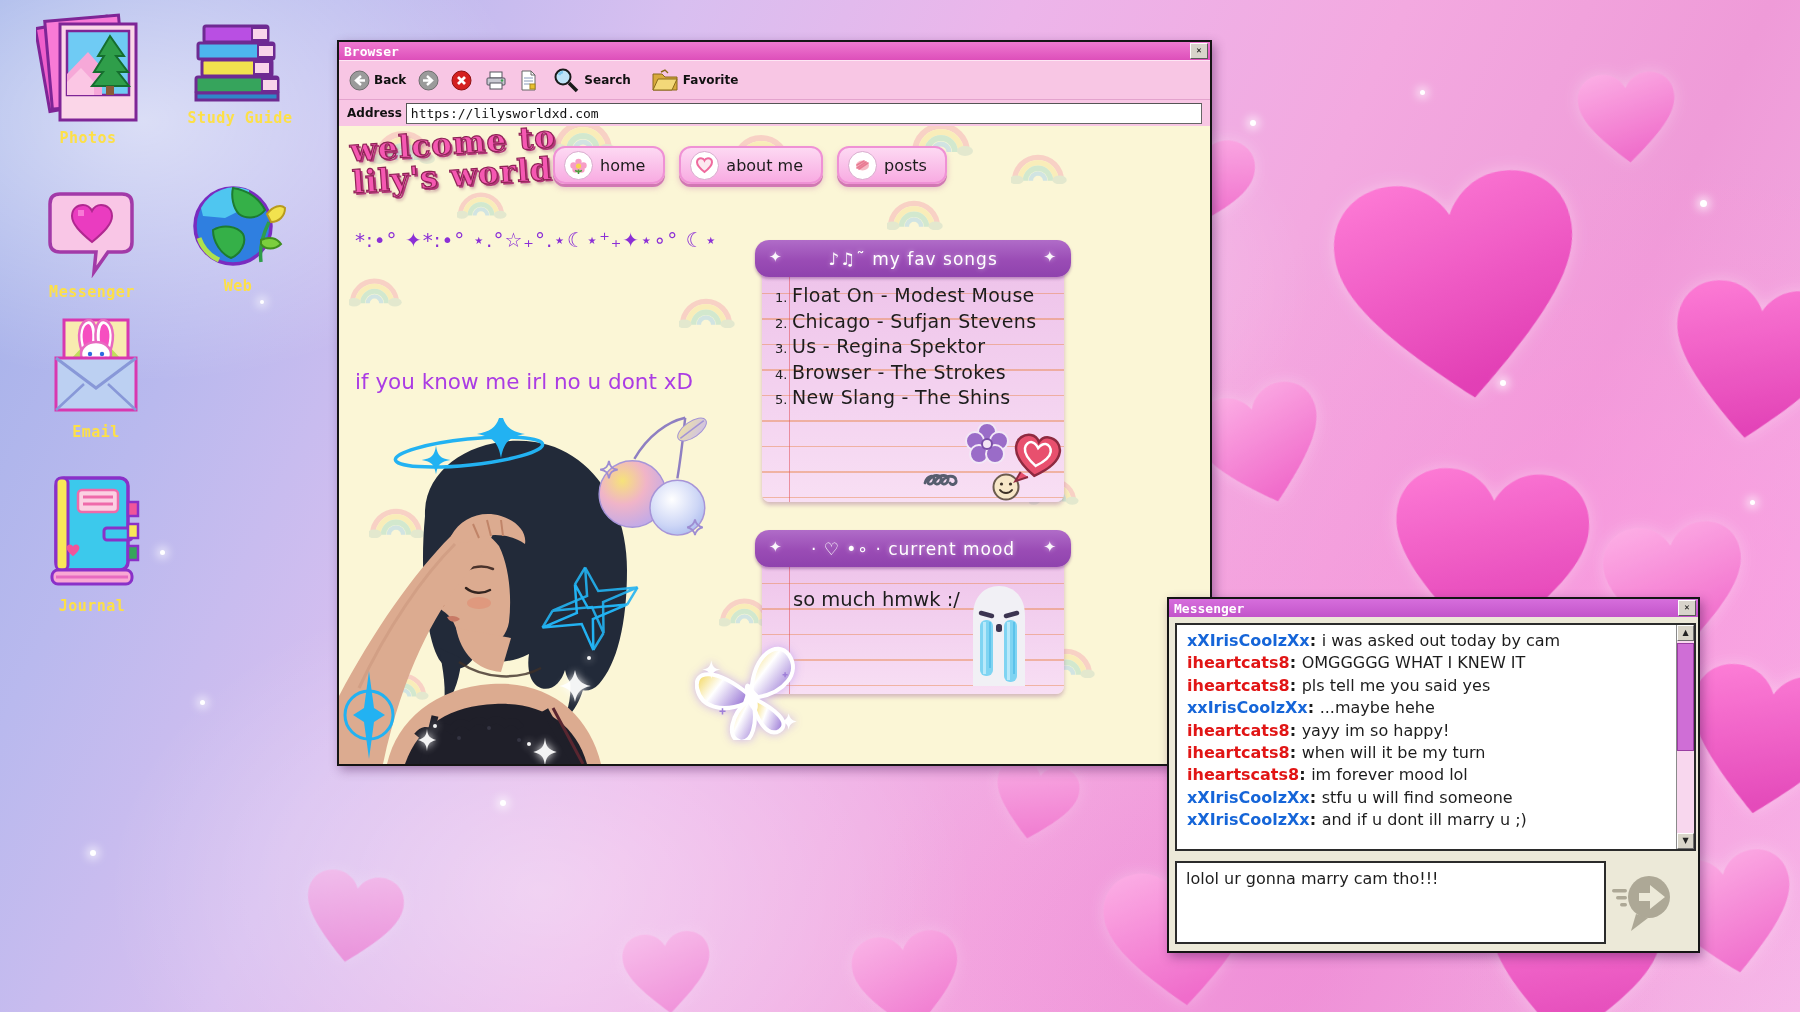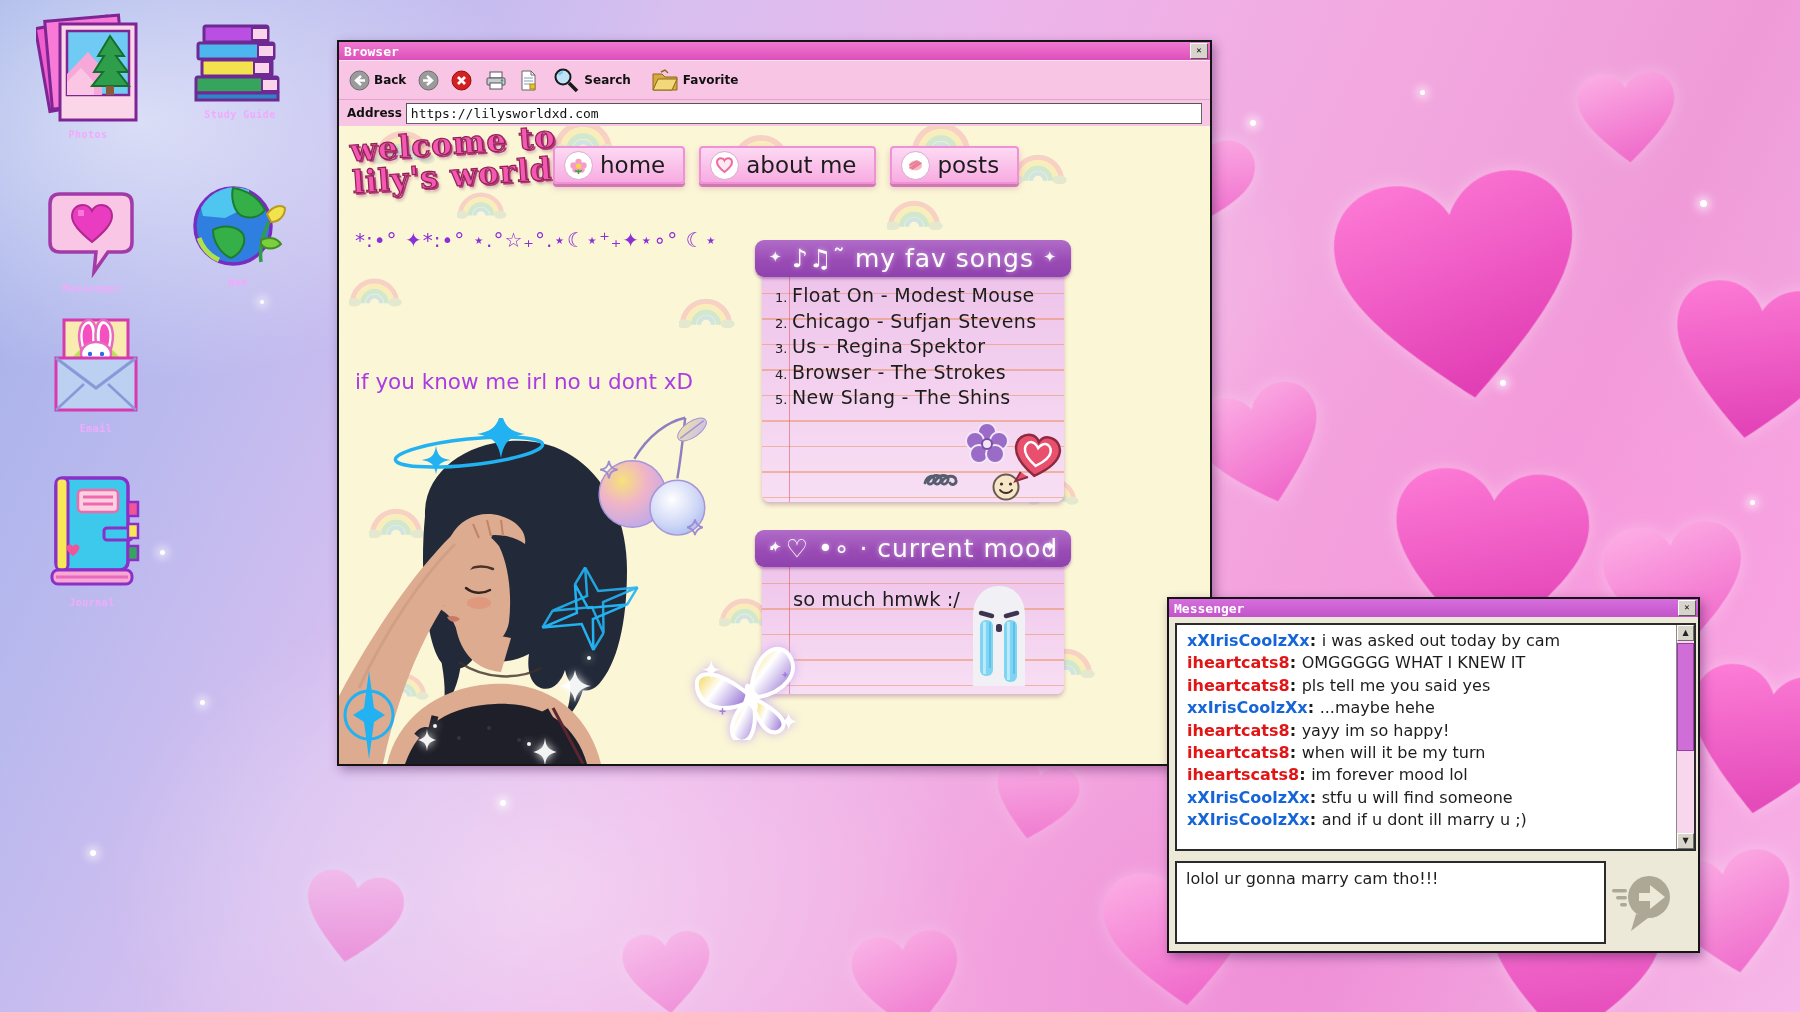--- a/index.html
+++ b/index.html
@@ -12,21 +12,21 @@
     radial-gradient(ellipse 820px 620px at 92% 58%, rgba(255,150,225,.5), transparent 70%),
     radial-gradient(ellipse 600px 400px at 70% 95%, rgba(240,130,215,.45), transparent 70%),
     linear-gradient(115deg,#9fb0e8 0%,#b9b9ee 15%,#d8bff0 30%,#ecb5ea 45%,#f3a9e0 62%,#ef9bd8 78%,#f6b8e8 100%);}
   .hearts-layer,.dots-layer{position:absolute;inset:0;pointer-events:none;}
   .wheart{position:absolute;filter:drop-shadow(0 0 8px rgba(255,255,255,.35));}
   .wheart svg{display:block;width:100%;height:100%;}
   .wdot{position:absolute;border-radius:50%;background:#fff;box-shadow:0 0 10px 3px rgba(255,255,255,.8);}
   
   .dicon{position:absolute;width:120px;text-align:center;cursor:pointer;}
   .dicon svg{display:block;margin:0 auto;}
-  .dlabel{margin-top:5px;font-family:"DejaVu Sans Mono",monospace;font-weight:bold;font-size:10px;color:#f0abfc;letter-spacing:.5px;}
+  .dlabel{margin-top:5px;font-family:"DejaVu Sans Mono",monospace;font-weight:bold;font-size:15px;color:#fde047;letter-spacing:.5px;}
   
   .window{position:absolute;border:2px solid #151515;box-shadow:3px 4px 10px rgba(80,30,90,.45);box-sizing:border-box;}
   .titlebar{height:18px;display:flex;align-items:center;justify-content:space-between;padding:0 2px 0 5px;
     font-family:"DejaVu Sans Mono",monospace;font-weight:bold;font-size:13px;color:#fff;}
   .titlebar.pink{background:linear-gradient(#ef79d0,#dd4fba);}
   .titlebar.purple{background:linear-gradient(#d66edc,#c254ca);}
   .close-btn{width:16px;height:14px;background:#d8d4cb;border:1px solid;border-color:#fefefe #5a5a5a #5a5a5a #fefefe;
     color:#111;font-size:9px;line-height:12px;text-align:center;font-weight:bold;cursor:pointer;}
   
   .browser{left:337px;top:40px;width:875px;height:726px;background:#f8c6e4;}
@@ -38,38 +38,38 @@
   .addr-label{font:bold 12px "DejaVu Sans",sans-serif;color:#111;}
   .addr-input{flex:1;height:19px;background:#fff;border:1px solid #666;border-top-color:#555;border-left-color:#555;
     font:13px "DejaVu Sans Mono",monospace;color:#111;padding:0 4px;outline:none;}
   .page{position:absolute;left:0;right:0;top:84px;bottom:0;background:#fbf6d6;overflow:hidden;}
   .rainbow{position:absolute;opacity:.5;}
   
   .heading{position:absolute;left:12px;top:2px;transform:rotate(-4deg);}
   .head-line{font-family:"DejaVu Serif",serif;font-weight:900;font-size:31px;line-height:1.02;color:#f558b2;
     -webkit-text-stroke:1.2px #8e2456;text-shadow:2px 2px 0 #b23878,3px 4px 3px rgba(120,30,80,.35);letter-spacing:1px;}
   .nav{position:absolute;left:214px;top:20px;display:flex;gap:14px;}
-  .navbtn{position:relative;height:38px;border-radius:4px;background:linear-gradient(#fdd9f3,#f8abe2);
+  .navbtn{position:relative;height:38px;border-radius:12px;background:linear-gradient(#fdd9f3,#f8abe2);
     border:2px solid #ef91d5;box-shadow:0 3px 0 rgba(205,105,175,.85),0 4px 6px rgba(190,90,160,.35);
-    display:inline-flex;align-items:center;gap:7px;padding:0 18px 0 9px;font-size:23px;color:#1c1c1c;cursor:pointer;box-sizing:border-box;}
+    display:inline-flex;align-items:center;gap:7px;padding:0 18px 0 9px;font-size:16px;color:#1c1c1c;cursor:pointer;box-sizing:border-box;}
   .nav-icon{width:27px;height:27px;background:#fff;border:1.5px solid #d9aacd;border-radius:50%;
     display:flex;align-items:center;justify-content:center;flex:0 0 auto;}
   .sparkle-line{position:absolute;left:16px;top:102px;font-size:20px;color:#8b2fd6;letter-spacing:1px;}
   .intro{position:absolute;left:16px;top:128px;width:354px;font-size:21.5px;line-height:1.32;color:#ab3ce4;}
   .intro-heart{font-size:30px;color:#f6b6da;vertical-align:-7px;line-height:0;text-shadow:0 0 6px rgba(246,150,200,.8);}
   .secondary{position:absolute;left:16px;top:243px;font-size:21.5px;color:#ab3ce4;}
   .girl{position:absolute;left:0;top:292px;width:302px;height:346px;}
   .cherries{position:absolute;left:252px;top:282px;width:118px;height:132px;}
   .butterfly{position:absolute;left:356px;top:520px;width:112px;height:94px;filter:drop-shadow(0 0 5px rgba(200,170,240,.9));}
   
   .panel{position:absolute;width:316px;}
   .panel.songs{left:416px;top:114px;height:262px;}
   .panel.mood{left:416px;top:404px;height:164px;}
-  .panel-head{position:absolute;left:0;right:0;top:0;height:37px;border-radius:9px;z-index:2;
-    background:linear-gradient(#b06cc8 0%,#9a4cb5 55%,#8f42ad 100%);color:#fff;font-size:25px;letter-spacing:1px;
+  .panel-head{position:absolute;left:0;right:0;top:0;height:37px;border-radius:14px;z-index:2;
+    background:linear-gradient(#b06cc8 0%,#9a4cb5 55%,#8f42ad 100%);color:#fff;font-size:17px;letter-spacing:1px;
     display:flex;align-items:center;justify-content:center;text-shadow:0 0 5px rgba(255,255,255,.55);
     box-shadow:0 2px 3px rgba(110,40,120,.4);}
   .panel-head::before,.panel-head::after{content:"✦";position:absolute;top:8px;font-size:15px;opacity:.95;}
   .panel-head::before{left:14px;} .panel-head::after{right:14px;}
   .panel-paper{position:absolute;left:7px;right:7px;top:29px;bottom:0;border-radius:4px 4px 8px 8px;
     box-shadow:0 3px 4px rgba(140,70,140,.35);background:
     linear-gradient(to right,transparent 0 27px,rgba(224,80,90,.55) 27px 28.5px,transparent 28.5px),
     repeating-linear-gradient(to bottom,transparent 0 24px,rgba(233,138,84,.5) 24px 25.5px),
     linear-gradient(#eec3ea 0%,#f8dff4 100%);}
   .songs-list{position:absolute;left:20px;top:44px;right:8px;z-index:3;}

